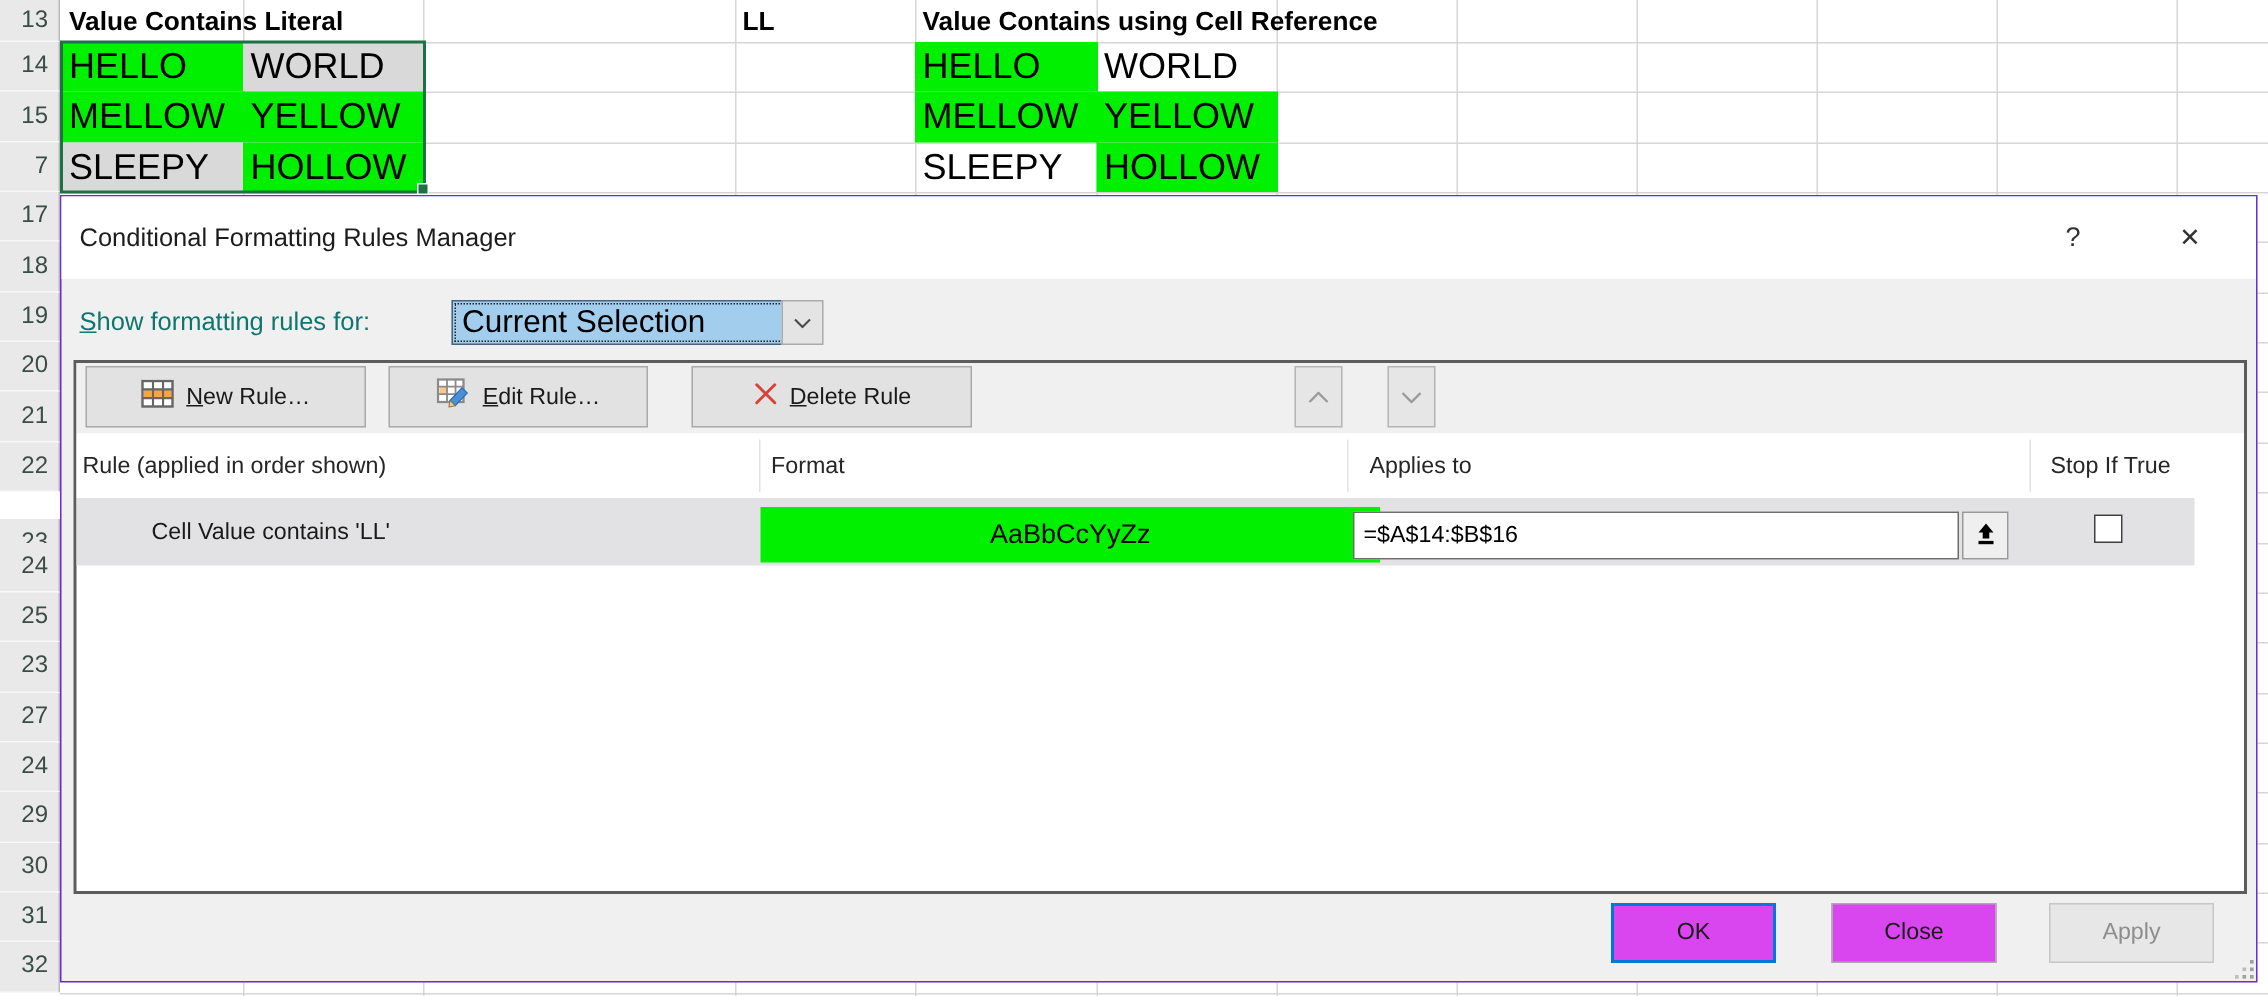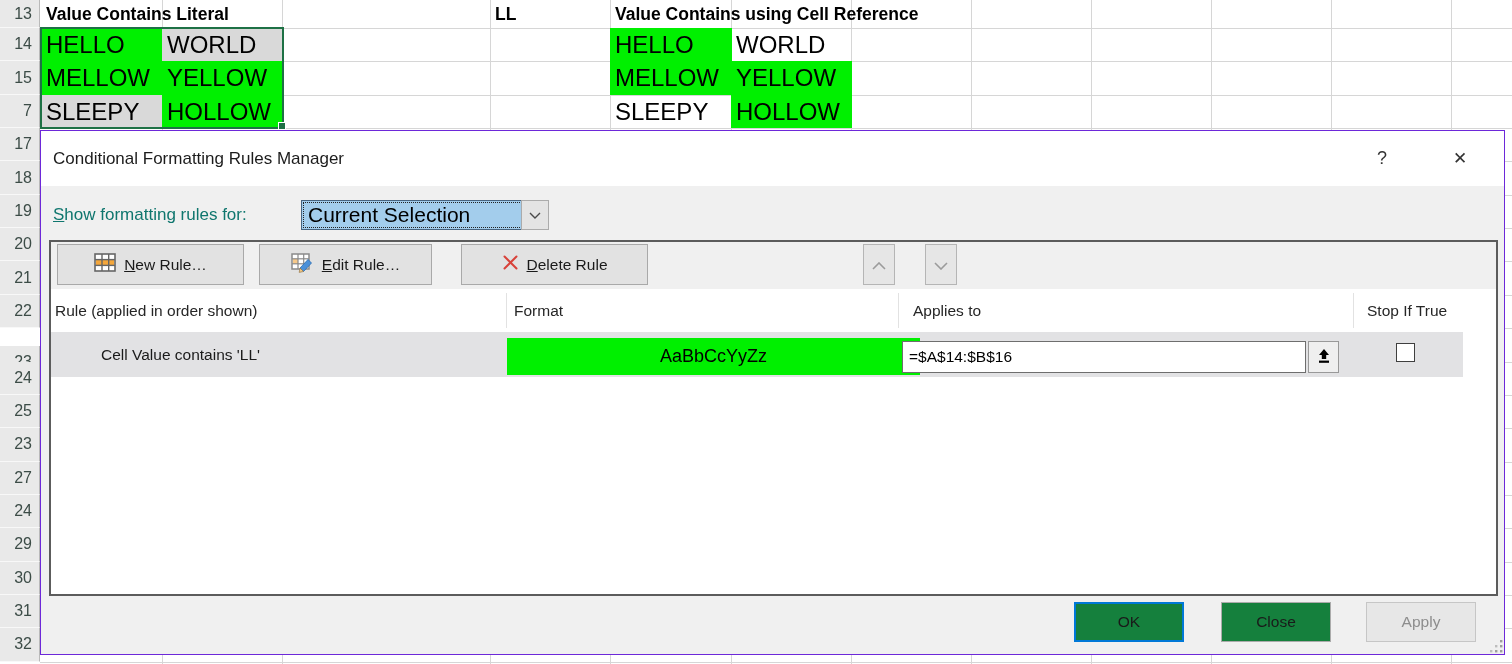--- a/index.html
+++ b/index.html
@@ -48,21 +48,21 @@
   .lh-stop   { left:1316px; }
   .vsep { position:absolute; top:4px; height:35px; width:1px; background:#e2e2e2; }
 
   .rulerow { position:absolute; left:0; top:90px; width:1412px; height:45px; background:#e2e2e4; }
   .ruletext { position:absolute; left:50px; top:0; line-height:45px; font-size:15.5px; color:#1a1a1a; }
   .preview { position:absolute; left:456px; top:6px; width:413px; height:37px; background:#00f000; color:#000; font-size:18px; line-height:37px; text-align:center; }
   .applies-input { position:absolute; left:851px; top:9px; width:404px; height:32px; border:1px solid #6e6e6e; background:#fff; font-size:15.5px; padding:0 6px; font-family:"Liberation Sans", sans-serif; color:#000; }
   .picker-btn { position:absolute; left:1257px; top:9px; width:31px; height:32px; background:#efefef; border:1px solid #999; display:flex; align-items:center; justify-content:center; }
   .stop-check { position:absolute; left:1345px; top:11px; width:19px; height:19px; background:#ffffff; border:1px solid #3f3f3f; }
 
-  .footer-btn { position:absolute; top:471px; width:110px; height:40px; font-size:15.5px; color:#1a1a1a; background:#15803d; border:1px solid #ababab; font-family:"Liberation Sans", sans-serif; display:flex; align-items:center; justify-content:center; cursor:default; }
+  .footer-btn { position:absolute; top:471px; width:110px; height:40px; font-size:15.5px; color:#1a1a1a; background:#d946ef; border:1px solid #ababab; font-family:"Liberation Sans", sans-serif; display:flex; align-items:center; justify-content:center; cursor:default; }
   .btn-ok    { left:1033px; border:2px solid #0078d7; }
   .btn-close { left:1180px; }
   .btn-apply { left:1325px; background:#e7e7e7; border-color:#c6c6c6; color:#8d8d8d; }
   .grip { position:absolute; left:1448px; top:508px; width:14px; height:14px; }
   u { text-decoration:underline; }
 </style>
 </head>
 <body>
 
 <div class="screen">

